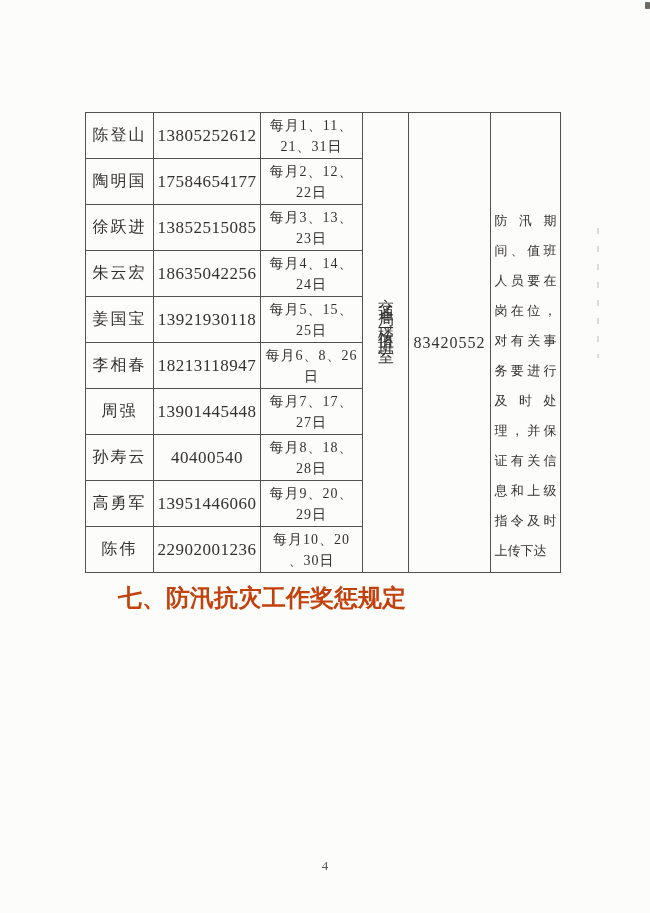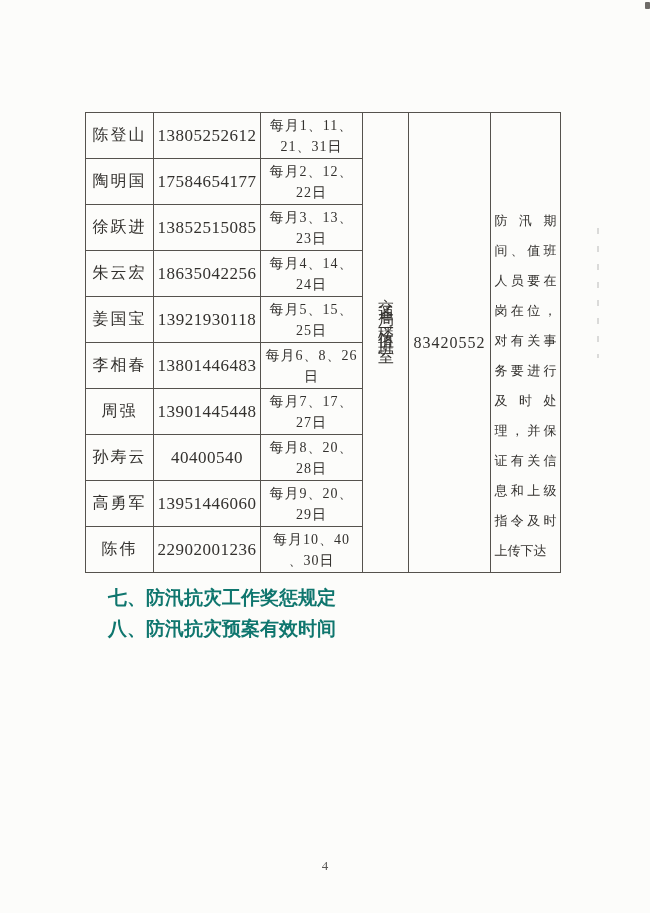--- a/index.html
+++ b/index.html
@@ -30,22 +30,22 @@
   .c-office { vertical-align:middle; text-align:center; }
   .office-inner { font-size:16px; letter-spacing:1px; }
   .c-note { vertical-align:bottom; padding:0 3px 6px 3px !important; }
   .note-inner { width:62px; margin:0 auto; font-size:13px; line-height:30px; text-align:justify; }
   
   .text-block {
     position:absolute; left:70px; top:582px; width:492px;
     font-size:18px; line-height:31px; text-align:justify;
   }
   .sec-heading {
-    margin:0; text-indent:2em; font-size:19px; line-height:31px; font-weight:bold;
-    color:#0f766e; font-family:"Liberation Sans","DejaVu Sans",sans-serif;
+    margin:0; text-indent:2em; font-size:24px; line-height:31px; font-weight:bold;
+    color:#c2410c; font-family:"Liberation Sans","DejaVu Sans",sans-serif;
   }
   p.body-para { margin:0; text-indent:2em; }
   .page-number {
     position:absolute; left:0; right:0; top:858px; text-align:center;
     font-size:13px; color:#5a5855;
   }
   
   .speck-tr { position:absolute; top:2px; right:0; width:5px; height:7px; background:#6e6b67; border-radius:1px; }
   .smudge   { position:absolute; left:597px; top:228px; width:2px; height:130px;
               background:repeating-linear-gradient(#00000022 0 6px, transparent 6px 18px); }
@@ -97,45 +97,44 @@
           <td class="c-phone">18635042256</td>
           <td class="c-dates">每月4、14、24日</td>
         </tr>
         <tr>
           <td class="c-name">姜国宝</td>
           <td class="c-phone">13921930118</td>
           <td class="c-dates">每月5、15、25日</td>
         </tr>
         <tr>
           <td class="c-name">李相春</td>
-          <td class="c-phone">13801446483</td>
+          <td class="c-phone">18213118947</td>
           <td class="c-dates">每月6、8、26日</td>
         </tr>
         <tr>
           <td class="c-name">周强</td>
           <td class="c-phone">13901445448</td>
           <td class="c-dates">每月7、17、27日</td>
         </tr>
         <tr>
           <td class="c-name">孙寿云</td>
           <td class="c-phone">40400540</td>
-          <td class="c-dates">每月8、20、28日</td>
+          <td class="c-dates">每月8、18、28日</td>
         </tr>
         <tr>
           <td class="c-name">高勇军</td>
           <td class="c-phone">13951446060</td>
           <td class="c-dates">每月9、20、29日</td>
         </tr>
         <tr>
           <td class="c-name">陈伟</td>
           <td class="c-phone">22902001236</td>
-          <td class="c-dates">每月10、40 、30日</td>
+          <td class="c-dates">每月10、20 、30日</td>
         </tr>
       </tbody>
   </table>
 
   <div class="text-block">
     <h2 class="sec-heading">七、防汛抗灾工作奖惩规定</h2>
-    <h2 class="sec-heading">八、防汛抗灾预案有效时间</h2>
   </div>
 
   <div class="page-number">4</div>
 </div>
 
 </body></html>

